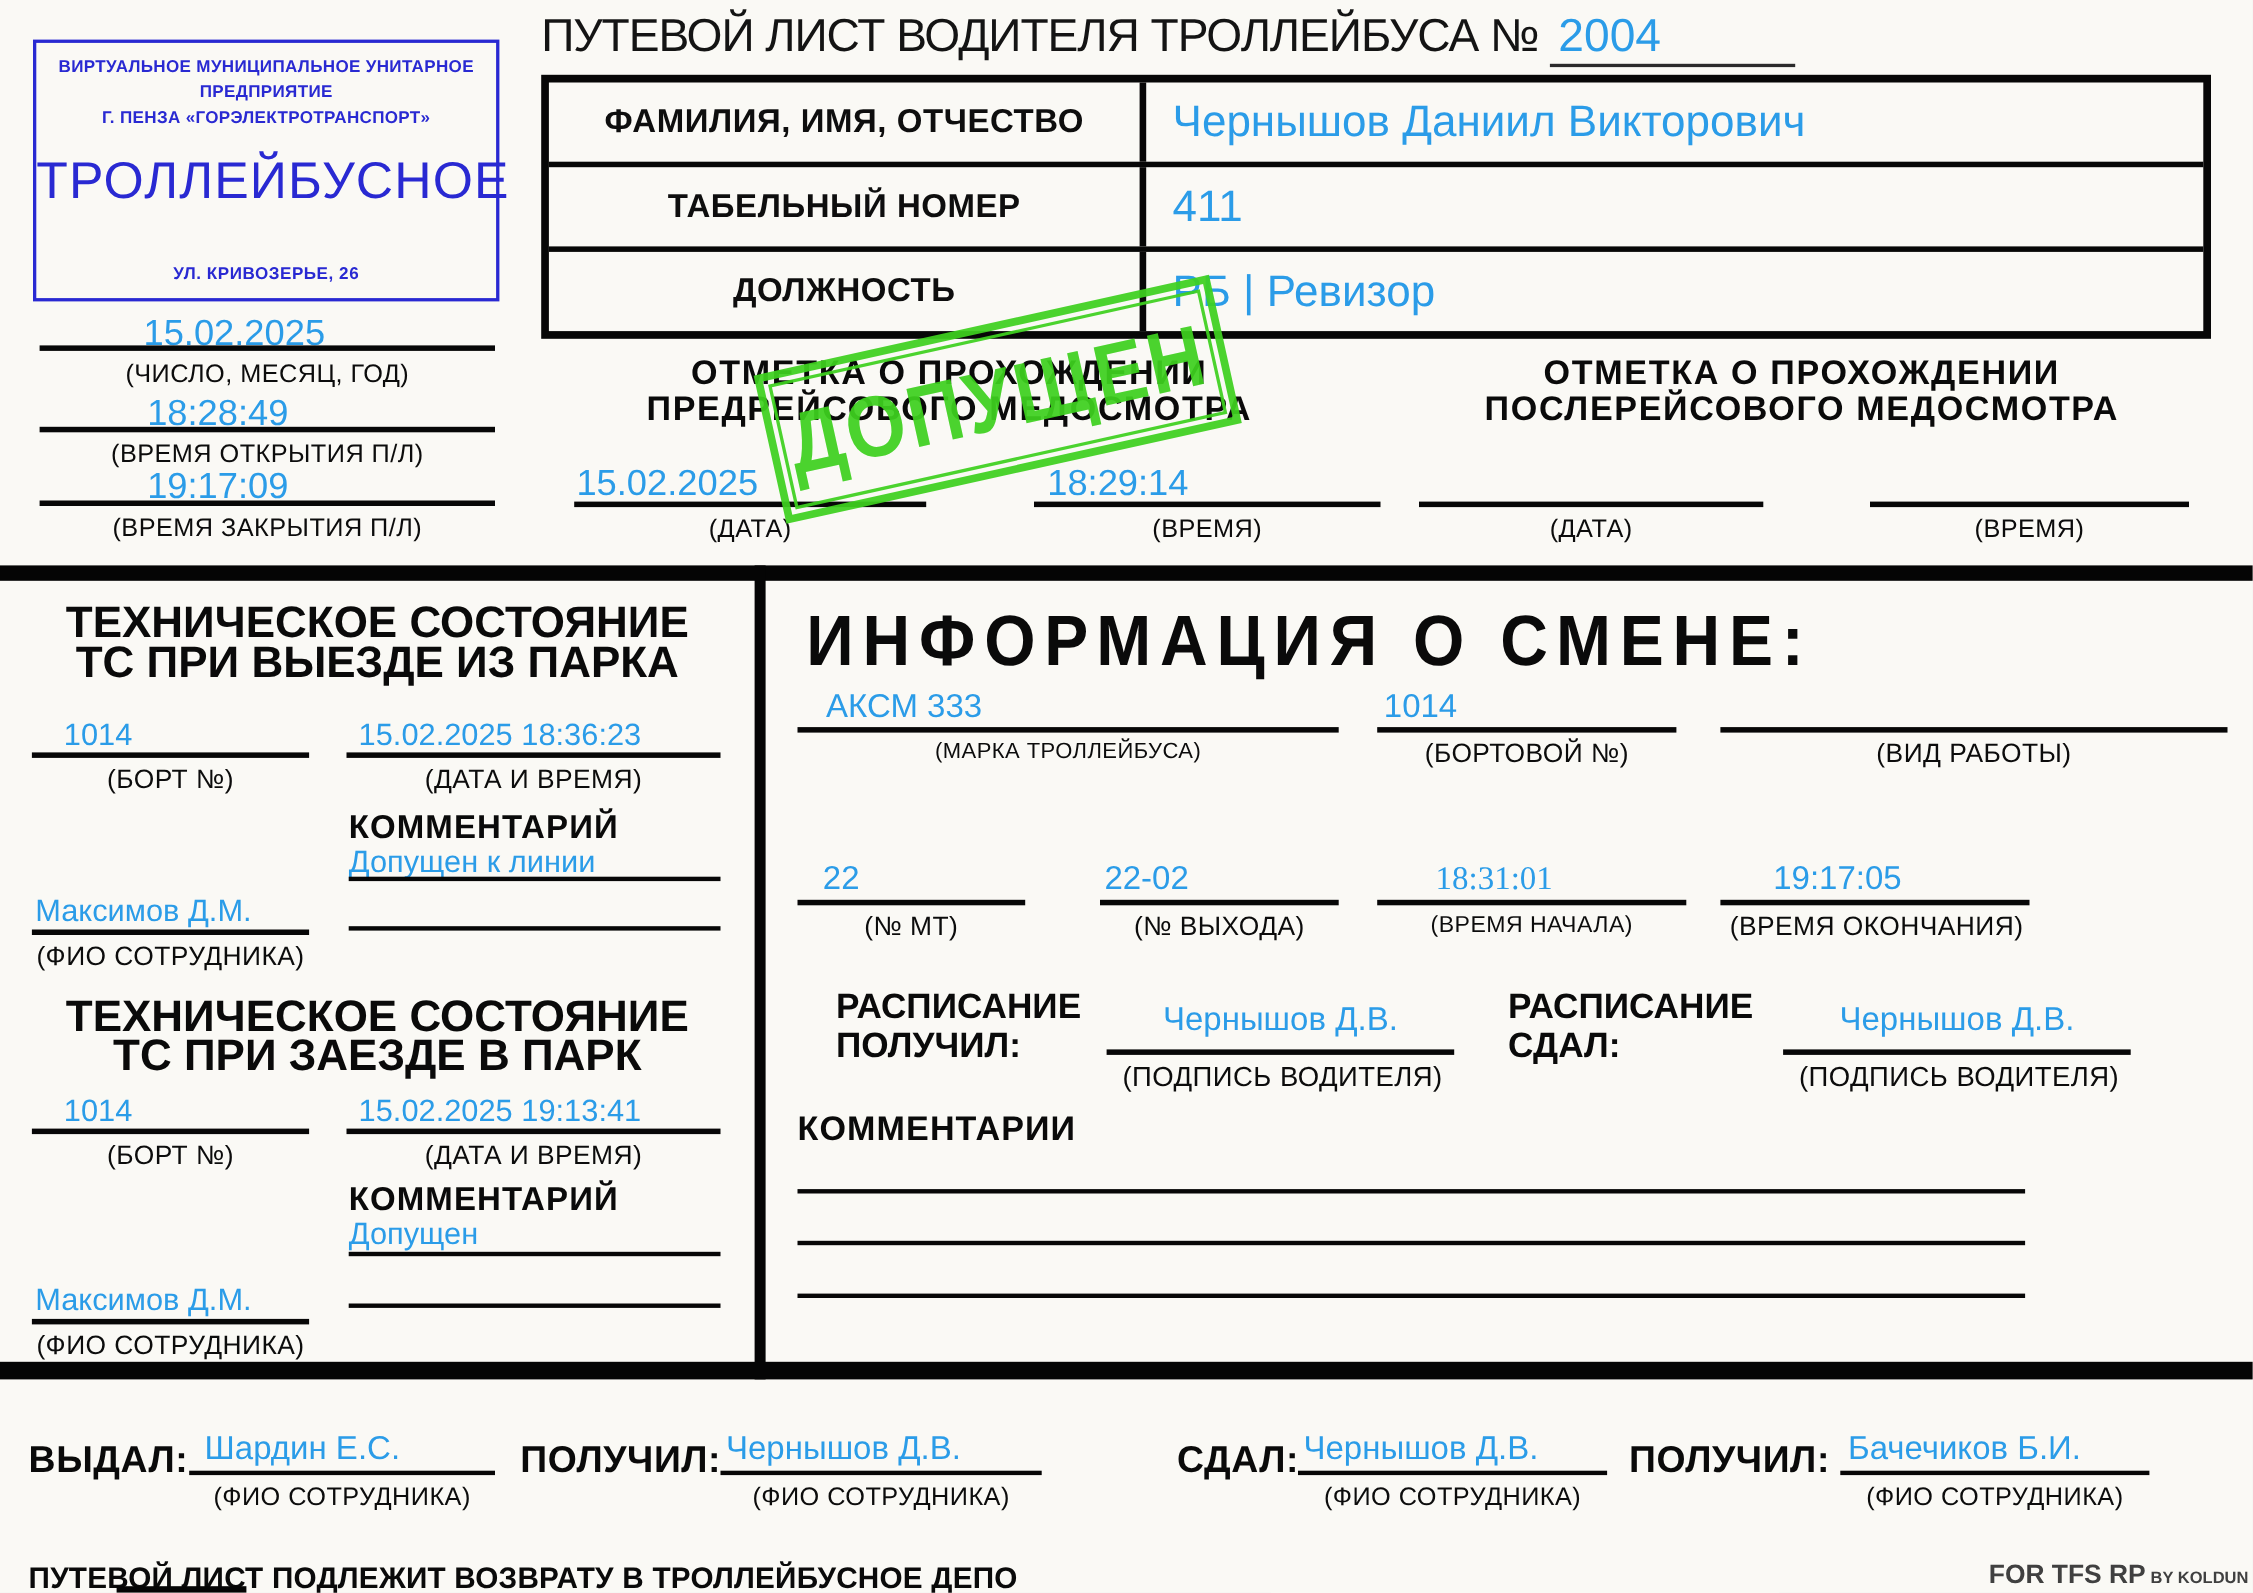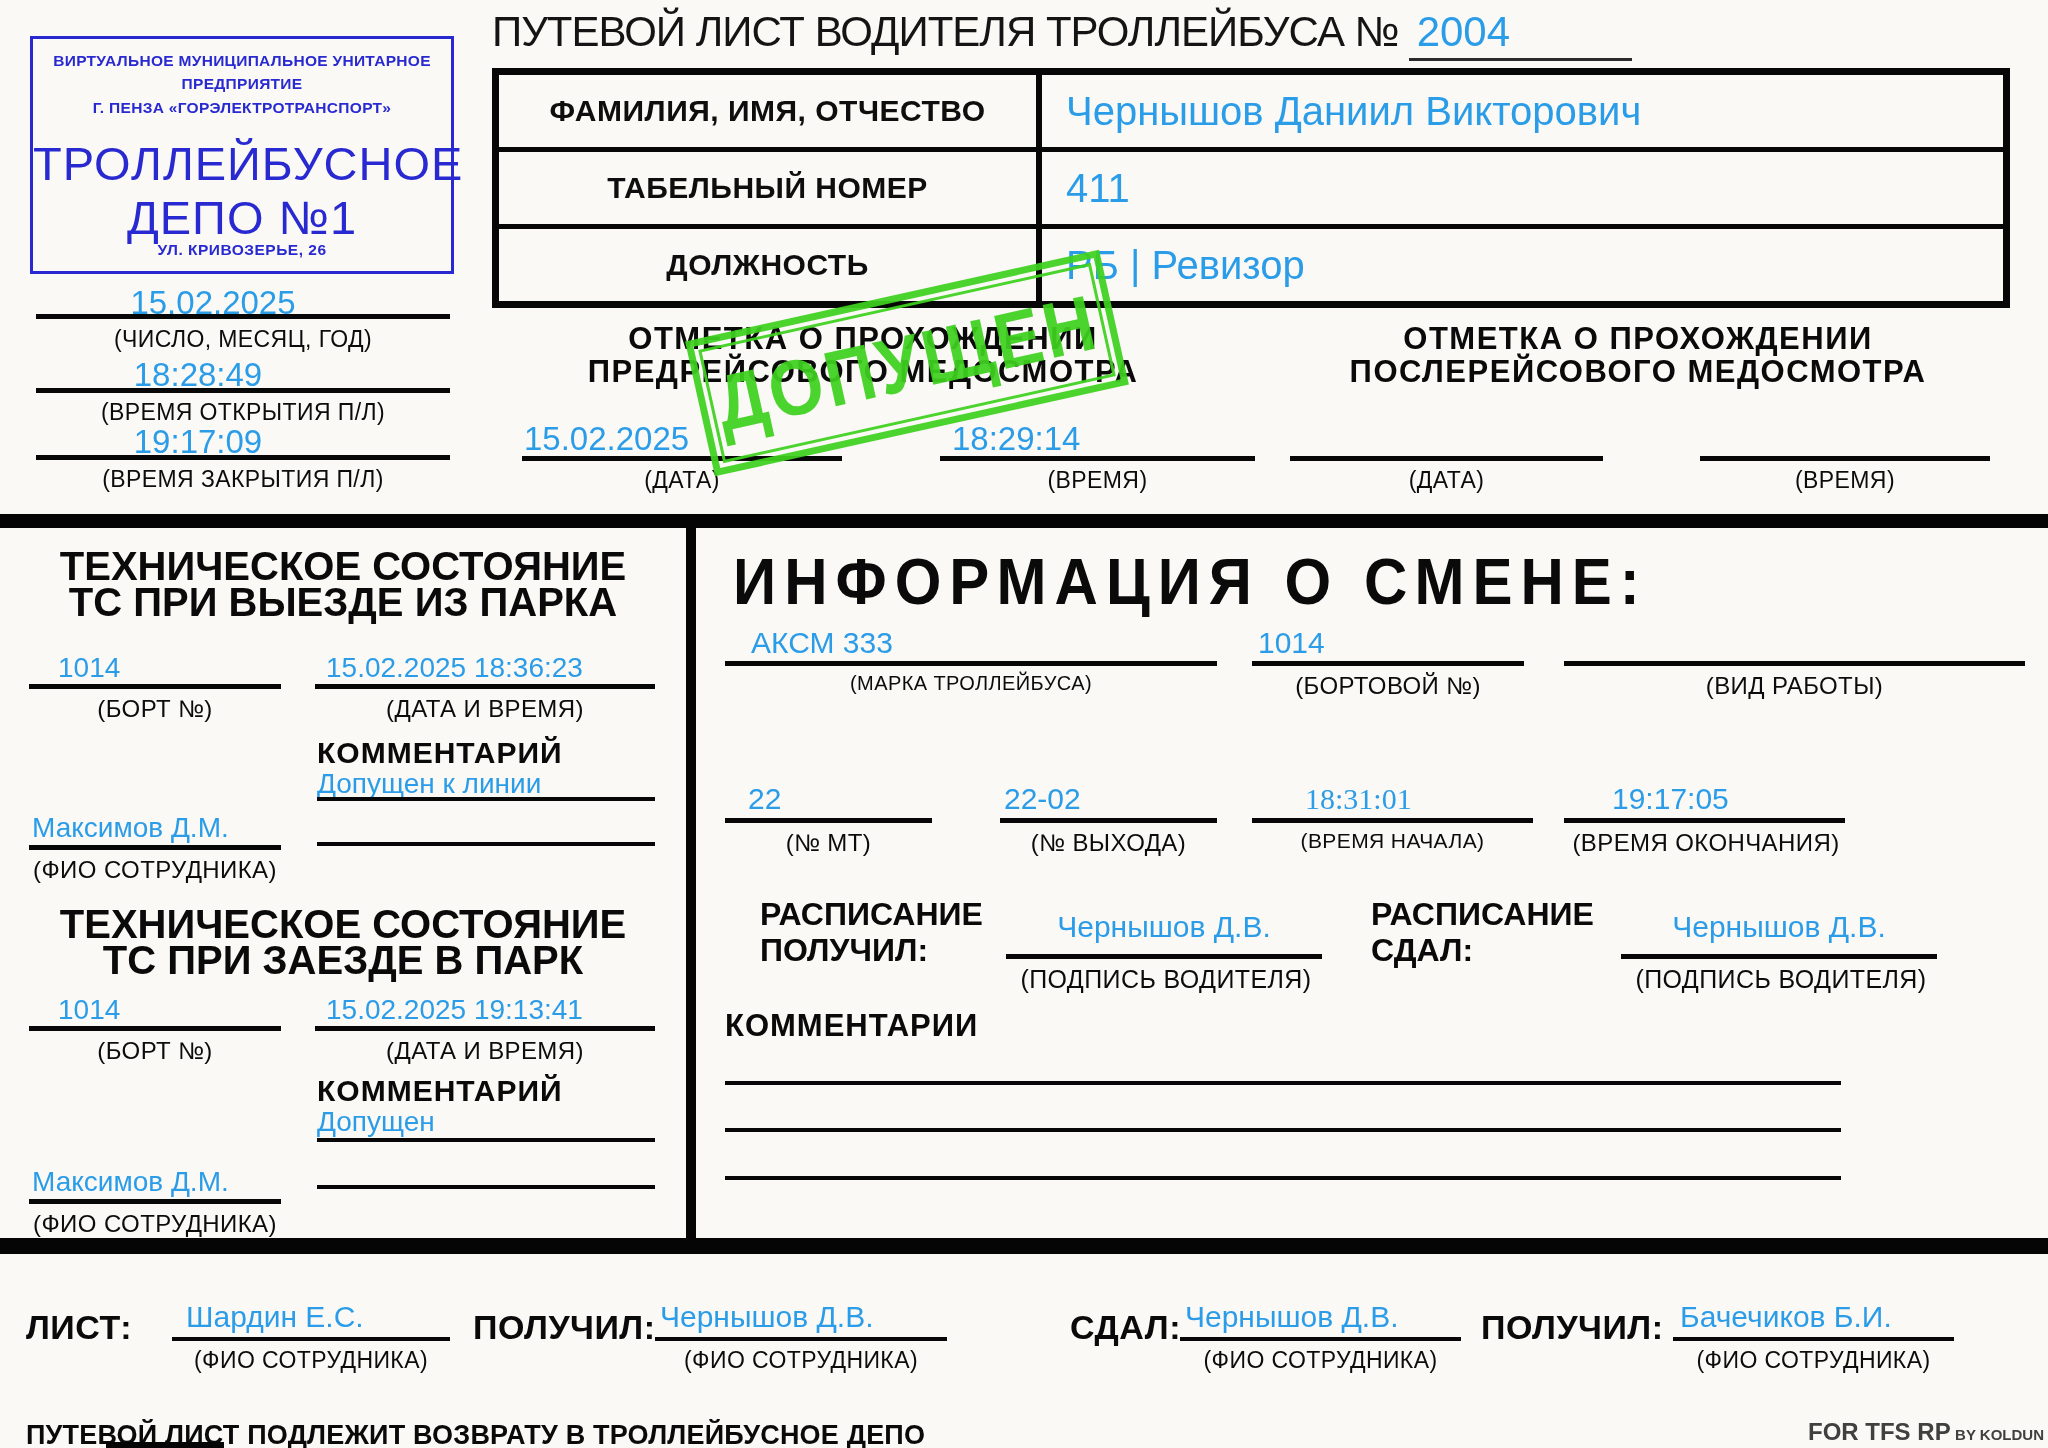--- a/index.html
+++ b/index.html
@@ -66,21 +66,20 @@
 </style>
 </head>
 <body>
 
 <div class="sheet">
 
   <div class="logo">
     <div class="logo-small" style="margin-top:10px;">ВИРТУАЛЬНОЕ МУНИЦИПАЛЬНОЕ УНИТАРНОЕ ПРЕДПРИЯТИЕ</div>
     <div class="logo-small">Г. ПЕНЗА «ГОРЭЛЕКТРОТРАНСПОРТ»</div>
     <div class="logo-big">ТРОЛЛЕЙБУСНОЕ</div>
-    <div class="logo-big" style="margin-top:0;">ДЕПО №1</div>
     <div class="logo-addr">УЛ. КРИВОЗЕРЬЕ, 26</div>
   </div>
 
   <div class="title-row">
     <span>ПУТЕВОЙ ЛИСТ ВОДИТЕЛЯ ТРОЛЛЕЙБУСА №</span><span class="title-num val">2004</span>
   </div>
 
   <div class="dtable">
     <div class="drow">
       <div class="dlabel">ФАМИЛИЯ, ИМЯ, ОТЧЕСТВО</div>
@@ -217,21 +216,21 @@
   </div>
   <div class="abs val ctr nw" style="left:1621px;top:910px;width:316px;font-size:30px;">Чернышов Д.В.</div>
   <div class="line" style="left:1621px;top:954px;width:316px;"></div>
   <div class="lab" style="left:1611px;top:965px;width:340px;font-size:25px;">(ПОДПИСЬ ВОДИТЕЛЯ)</div>
 
   <div class="subbold" style="left:725px;top:1008px;font-size:31px;">КОММЕНТАРИИ</div>
   <div class="line" style="left:725px;top:1081px;width:1116px;height:4px;"></div>
   <div class="line" style="left:725px;top:1128px;width:1116px;height:4px;"></div>
   <div class="line" style="left:725px;top:1176px;width:1116px;height:4px;"></div>
 
-  <div class="blab" style="left:26px;top:1308px;">ЛИСТ:</div>
+  <div class="blab" style="left:26px;top:1308px;">ВЫДАЛ:</div>
   <div class="fval val" style="left:186px;top:1300px;">Шардин Е.С.</div>
   <div class="line" style="left:172px;top:1337px;width:278px;height:4px;"></div>
   <div class="lab" style="left:172px;top:1347px;width:278px;">(ФИО СОТРУДНИКА)</div>
 
   <div class="blab" style="left:473px;top:1308px;">ПОЛУЧИЛ:</div>
   <div class="fval val" style="left:660px;top:1300px;">Чернышов Д.В.</div>
   <div class="line" style="left:655px;top:1337px;width:292px;height:4px;"></div>
   <div class="lab" style="left:655px;top:1347px;width:292px;">(ФИО СОТРУДНИКА)</div>
 
   <div class="blab" style="left:1070px;top:1308px;">СДАЛ:</div>

